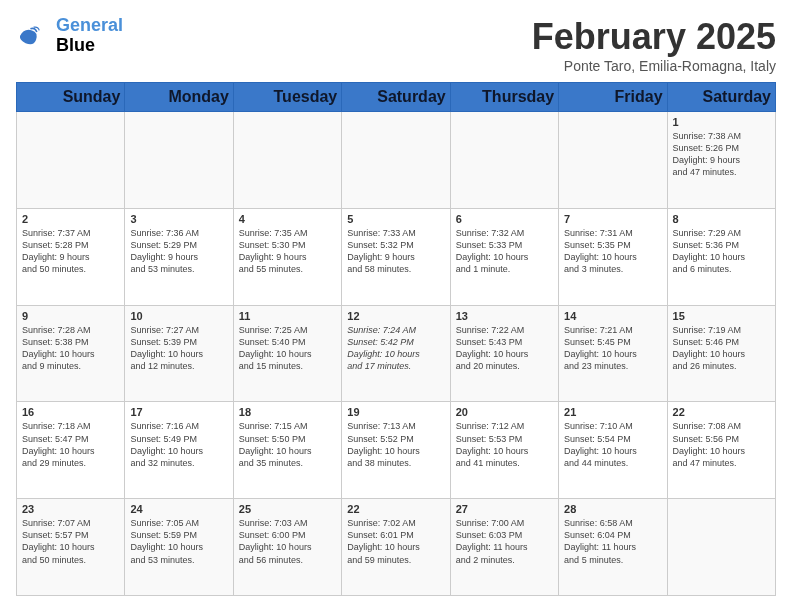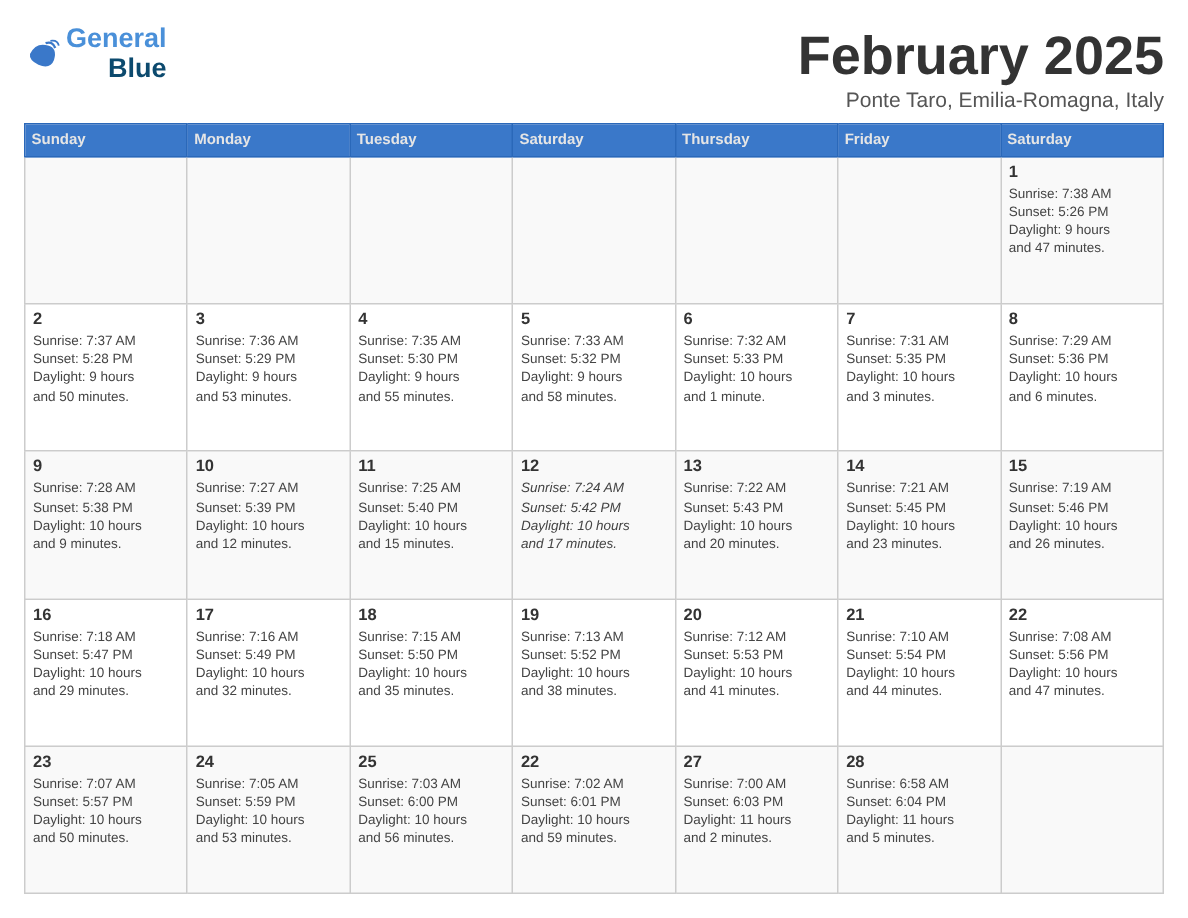--- a/index.html
+++ b/index.html
@@ -19,22 +19,21 @@
     }
     .header {
       display: flex;
       align-items: flex-start;
       justify-content: space-between;
       margin-bottom: 8px;
     }
     .logo {
       display: flex;
       align-items: center;
-      gap: 4px;
-      text-align: right;
+      gap: 16px;
     }
     .logo-text {
       font-size: 18px;
       font-weight: bold;
       color: #333;
       line-height: 1.1;
     }
     .logo-text span {
       color: #4a90d9;
     }
@@ -55,25 +54,25 @@
       color: #555;
     }
     .calendar-table {
       width: 100%;
       border-collapse: collapse;
       flex: 1;
       table-layout: fixed;
     }
     .calendar-table th {
       background-color: #3a78c9;
-      color: #e5e5e5;
-      font-size: 10px;
+      color: #0f172a;
+      font-size: 16px;
       font-weight: bold;
       padding: 5px 4px;
-      text-align: left;
+      text-align: right;
       border: 1px solid #2a68b9;
     }
     .calendar-table td {
       border: 1px solid #ccc;
       vertical-align: top;
       padding: 4px 5px;
       font-size: 9.5px;
       color: #333;
       height: 78px;
       width: 14.28%;
@@ -102,21 +101,21 @@
 <div class="page">
   <div class="header">
     <div class="logo">
       <svg class="logo-icon" viewBox="0 0 30 30" xmlns="http://www.w3.org/2000/svg">
         <path d="M5 15 Q10 5 20 8 Q28 10 25 20 Q22 28 12 24 Q4 20 5 15Z" fill="#3a78c9"></path>
         <path d="M18 6 Q24 4 26 10" stroke="#3a78c9" stroke-width="2" fill="none"></path>
         <path d="M22 4 Q28 3 29 8" stroke="#3a78c9" stroke-width="1.5" fill="none"></path>
       </svg>
       <div class="logo-text">
         <div><span>General</span></div>
-        <div><span style="color:#0c4a6e">Blue</span></div>
+        <div><span style="color:#000000">Blue</span></div>
       </div>
     </div>
     <div class="title-block">
       <div class="calendar-title">February 2025</div>
       <div class="calendar-subtitle">Ponte Taro, Emilia-Romagna, Italy</div>
     </div>
   </div>
 
   <table class="calendar-table">
     <thead>

